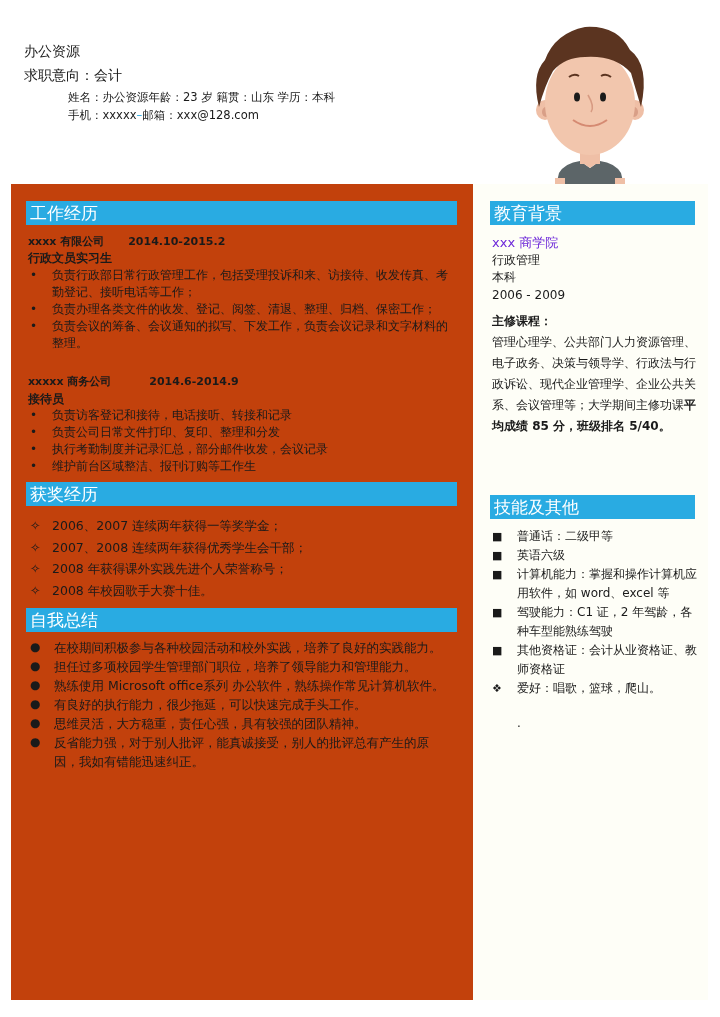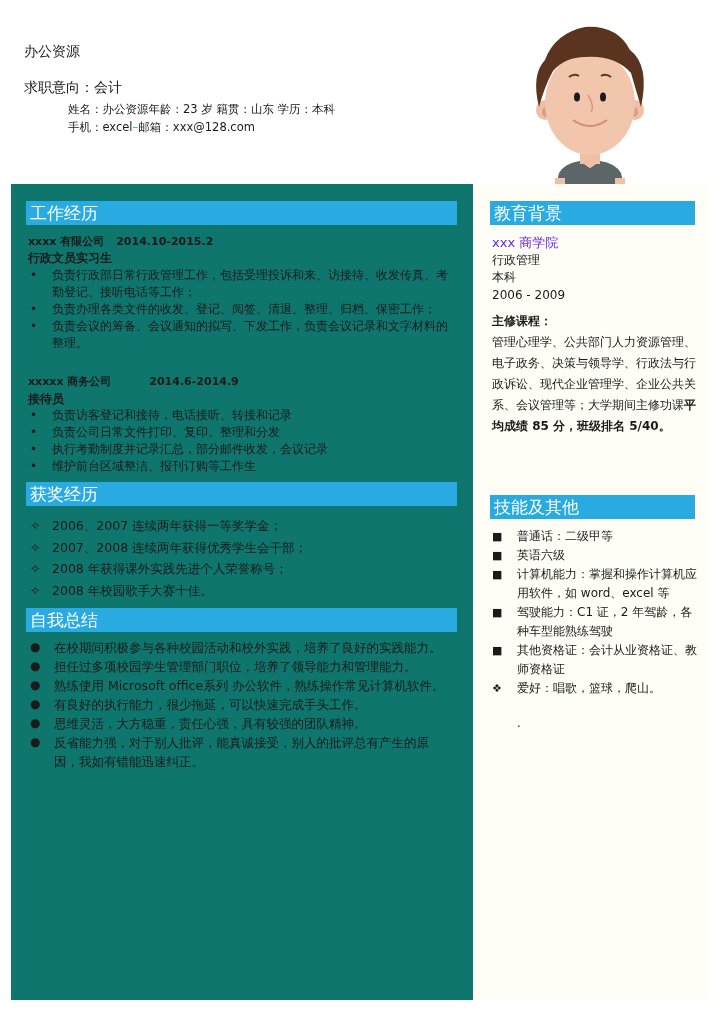--- a/index.html
+++ b/index.html
@@ -1,39 +1,39 @@
 <!DOCTYPE html>
 <html><head>
 <meta charset="utf-8">
 <style>
   html, body { margin: 0; padding: 0; }
   body {
     width: 720px; height: 1017px; background: #ffffff; position: relative; overflow: hidden;
     font-family: "DejaVu Sans", "Liberation Sans", sans-serif; color: #1a1a1a;
   }
   .header-info { position: absolute; left: 24px; top: 40px; }
-  .name { font-size: 14px; line-height: 22px; margin-bottom: 14px; }
+  .name { font-size: 14px; line-height: 22px; margin-bottom: 2px; }
   .intent { font-size: 14px; line-height: 22px; margin-bottom: 2px; }
   .meta { font-size: 11.5px; line-height: 18px; margin-left: 44px; }
   .meta .dash { color: #29abe2; }
 
   .avatar { position: absolute; left: 525px; top: 15px; width: 130px; height: 175px; }
 
-  .left-panel { position: absolute; left: 11px; top: 184px; width: 462px; height: 816px; background: #0f766e; }
+  .left-panel { position: absolute; left: 11px; top: 184px; width: 462px; height: 816px; background: #c2410c; }
   .right-panel { position: absolute; left: 473px; top: 184px; width: 235px; height: 816px; background: #fefef7; }
 
   .sec-head {
     position: absolute; background: #29abe2; color: #ffffff; height: 24px; line-height: 24px;
     font-size: 17px; padding-left: 4px; box-sizing: border-box;
   }
   .left-panel .sec-head { left: 15px; width: 431px; }
   .right-panel .sec-head { left: 17px; width: 205px; }
 
   .job-title { position: absolute; left: 17px; font-size: 11px; font-weight: bold; line-height: 16px; }
-  .job-title .date { margin-left: 12px; }
+  .job-title .date { margin-left: 24px; }
   .job-role { position: absolute; left: 17px; font-size: 12px; font-weight: bold; line-height: 16px; }
   ul.plain { list-style: none; margin: 0; padding: 0; position: absolute; left: 17px; width: 420px; }
   ul.plain li { position: relative; padding-left: 24px; font-size: 12px; line-height: 17px; }
   ul.plain li .b { position: absolute; left: 2px; top: 0; width: 20px; }
 
   ul.awards li { font-size: 12.5px; line-height: 21.5px; }
   ul.summary li { font-size: 12.5px; line-height: 19px; padding-left: 26px; }
   ul.summary li .b { font-size: 12px; }
 
   .edu { position: absolute; left: 19px; font-size: 12px; line-height: 17.5px; }
@@ -48,21 +48,21 @@
   .dot-tail { position: absolute; left: 44px; font-size: 12px; }
 </style>
 </head>
 <body>
 
 <div class="header-info">
   <div class="name">办公资源</div>
   <div class="intent">求职意向：会计</div>
   <div class="meta">姓名：办公资源年龄：23 岁  籍贯：山东  学历：本科</div>
   <div class="meta">
-    <span>手机：excel</span><span class="dash">–</span><span>邮箱：xxx@128.com</span>
+    <span>手机：xxxxx</span><span class="dash">–</span><span>邮箱：xxx@128.com</span>
   </div>
 </div>
 
 <div class="avatar">
   <svg width="130" height="175" viewBox="0 0 130 175">
 
     <path d="M30 175 L34 158 Q40 148 55 146 L65 153 L75 146 Q90 148 96 158 L100 175 Z" fill="#5c6568"></path>
     <rect x="30" y="163" width="10" height="12" fill="#efbfa6"></rect>
     <rect x="90" y="163" width="10" height="12" fill="#efbfa6"></rect>
 

